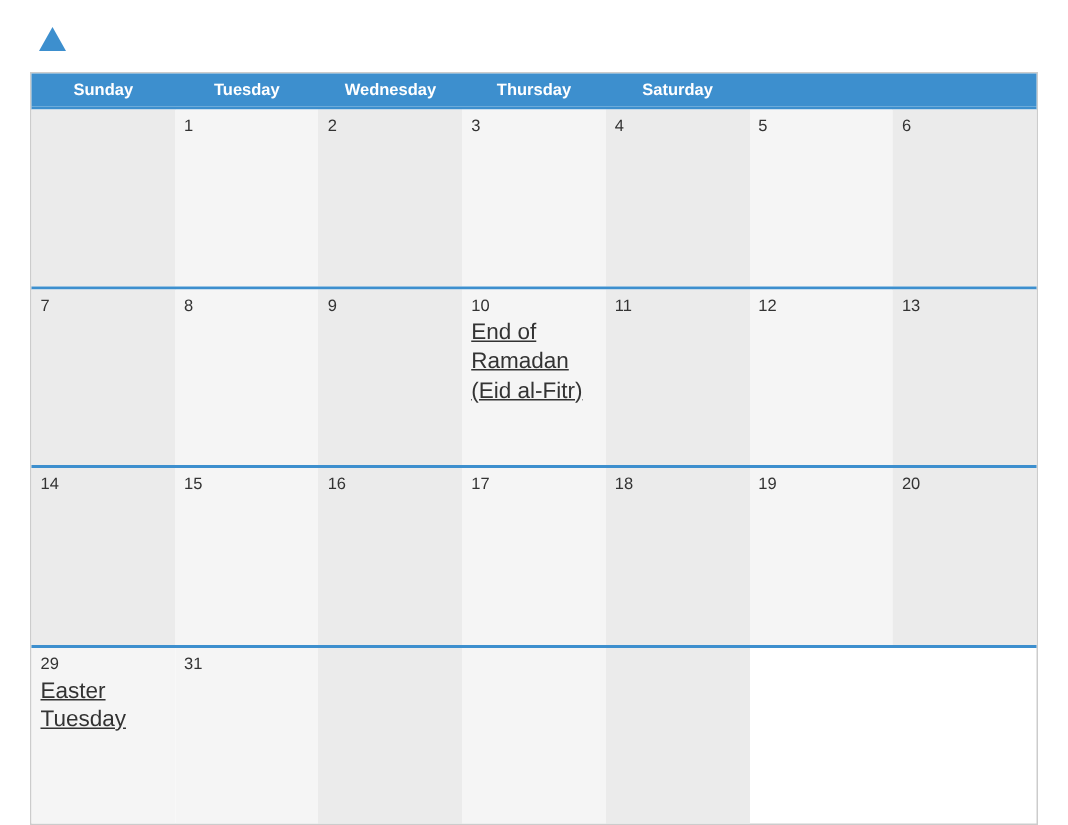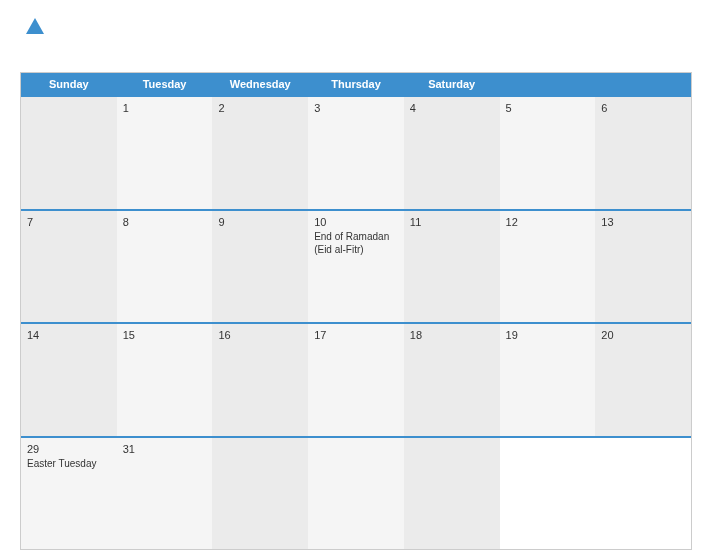--- a/index.html
+++ b/index.html
@@ -9,21 +9,20 @@
       font-family: Arial, sans-serif;
       background: #fff;
       overflow: hidden;
     }
     .page {
       width: 712px;
       height: 550px;
       padding: 16px 20px 0 20px;
       display: flex;
       flex-direction: column;
-      gap: 24px;
     }
     .header {
       display: flex;
       align-items: center;
       justify-content: space-between;
       margin-bottom: 10px;
     }
     .logo {
       display: flex;
       align-items: center;
@@ -97,24 +96,25 @@
     .cal-cell:nth-child(odd) {
       background: #f0f0f0;
     }
     .cal-cell .day-num {
       font-size: 11px;
       color: #333;
       display: block;
       margin-bottom: 2px;
     }
     .cal-cell .event {
-      font-size: 10px;
+      font-size: 15px;
       color: #333;
       margin-top: 2px;
       line-height: 1.3;
+      text-decoration: underline;
     }
     
     .cal-week .col-0 { background: #ebebeb; }
     .cal-week .col-1 { background: #f5f5f5; }
     .cal-week .col-2 { background: #ebebeb; }
     .cal-week .col-3 { background: #f5f5f5; }
     .cal-week .col-4 { background: #ebebeb; }
     .cal-week .col-5 { background: #f5f5f5; }
     .cal-week .col-6 { background: #ebebeb; }
   </style>

